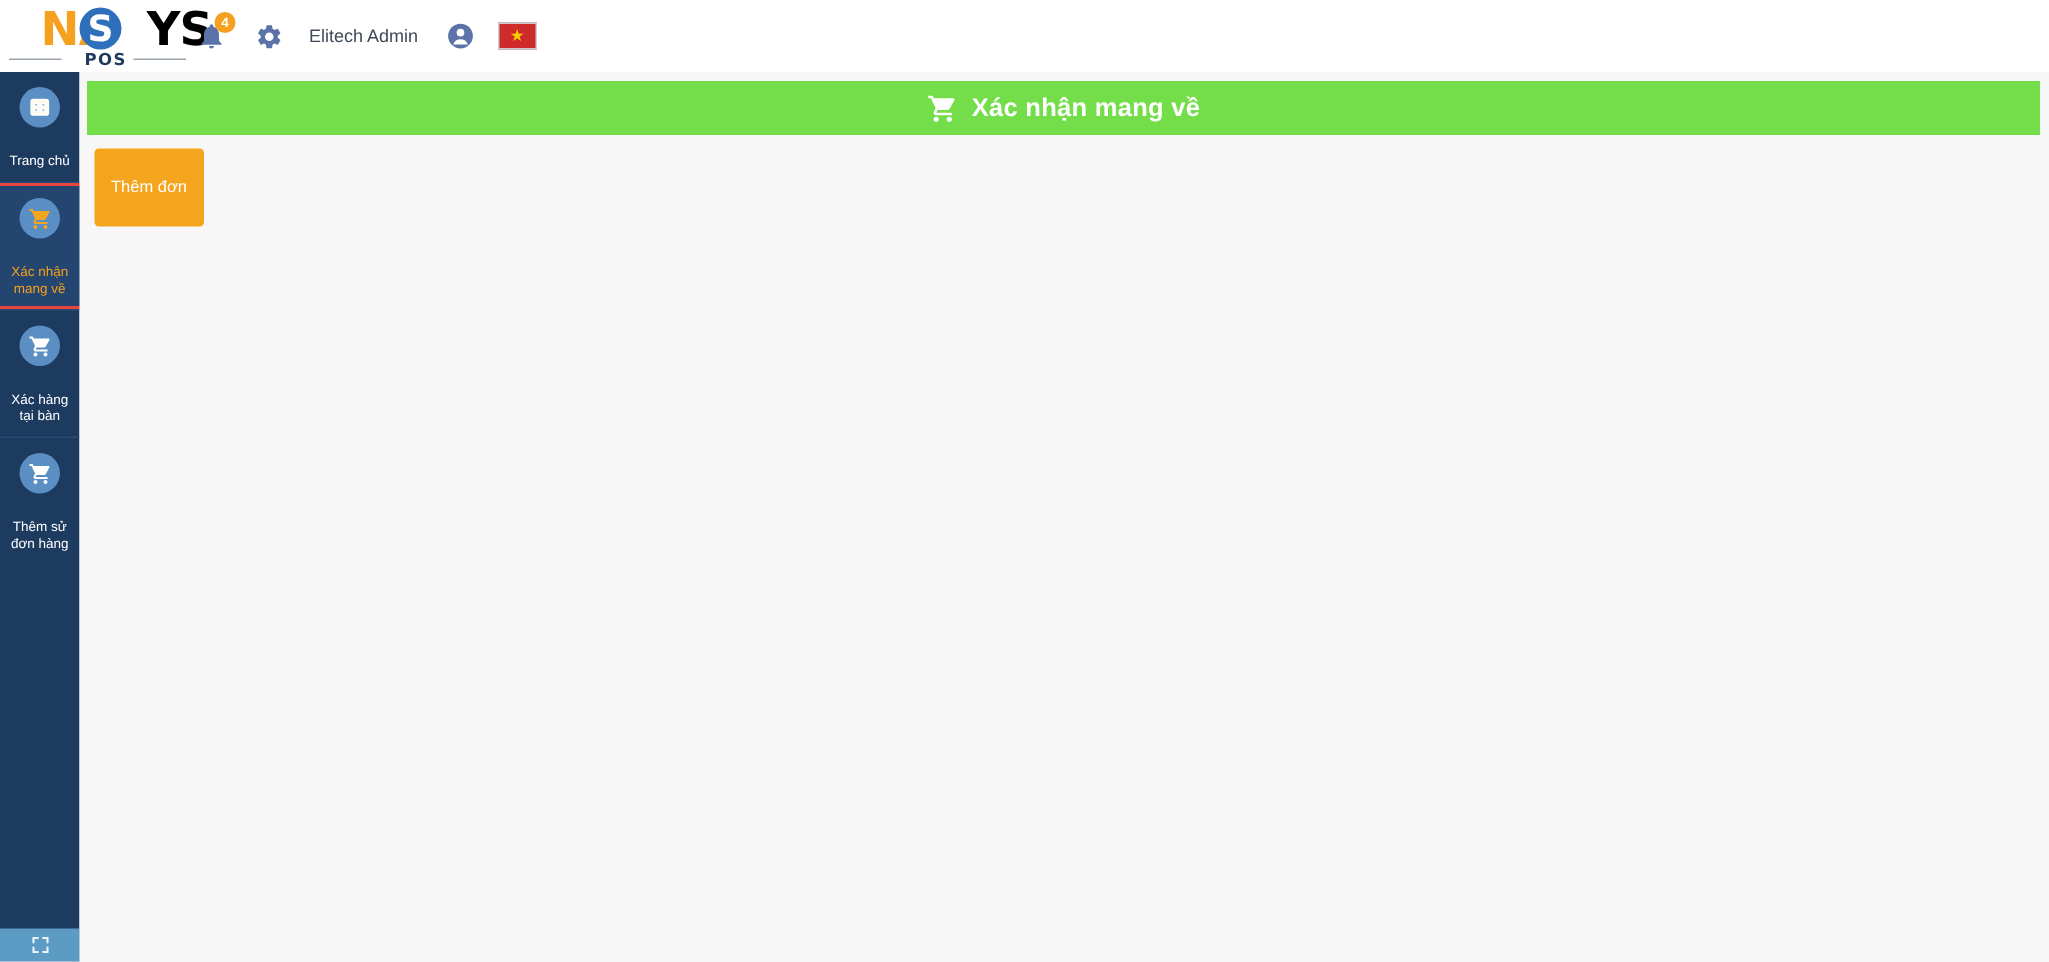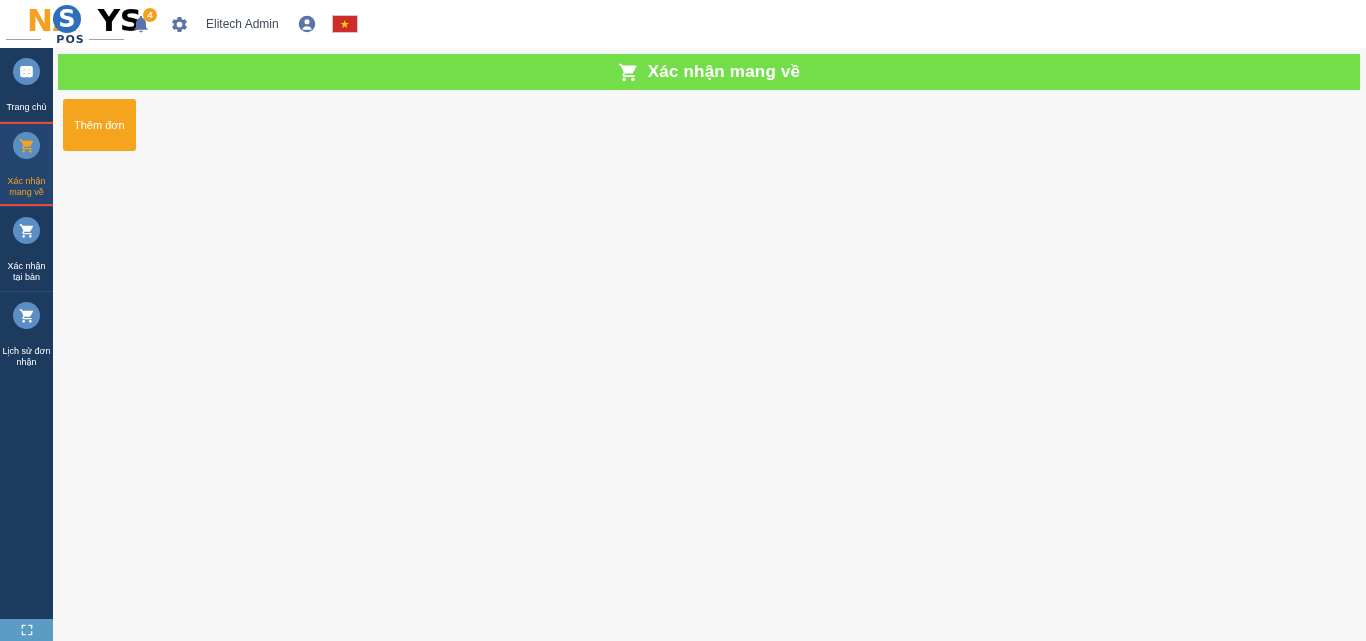--- a/index.html
+++ b/index.html
@@ -367,32 +367,32 @@
     </div>
 
     <div class="side-divider"></div>
 
     <div class="side-item">
       <span class="side-ico">
         <svg width="16" height="16" viewBox="0 0 24 24" fill="#ffffff">
           <path d="M7 18c-1.1 0-2 .9-2 2s.9 2 2 2 2-.9 2-2-.9-2-2-2zM1 2v2h2l3.6 7.59-1.35 2.44C4.52 15.37 5.48 17 7 17h12v-2H7.42a.25.25 0 0 1-.22-.37L8.1 13h7.45c.75 0 1.41-.41 1.75-1.03l3.58-6.49A1 1 0 0 0 20 4H5.21l-.94-2H1zm16 16c-1.1 0-2 .9-2 2s.9 2 2 2 2-.9 2-2-.9-2-2-2z"></path>
         </svg>
       </span>
-      <span class="side-label">Xác nhận tại bàn</span>
+      <span class="side-label">Xác hàng tại bàn</span>
     </div>
 
     <div class="side-divider"></div>
 
     <div class="side-item">
       <span class="side-ico">
         <svg width="16" height="16" viewBox="0 0 24 24" fill="#ffffff">
           <path d="M7 18c-1.1 0-2 .9-2 2s.9 2 2 2 2-.9 2-2-.9-2-2-2zM1 2v2h2l3.6 7.59-1.35 2.44C4.52 15.37 5.48 17 7 17h12v-2H7.42a.25.25 0 0 1-.22-.37L8.1 13h7.45c.75 0 1.41-.41 1.75-1.03l3.58-6.49A1 1 0 0 0 20 4H5.21l-.94-2H1zm16 16c-1.1 0-2 .9-2 2s.9 2 2 2 2-.9 2-2-.9-2-2-2z"></path>
         </svg>
       </span>
-      <span class="side-label">Lịch sử đơn nhận</span>
+      <span class="side-label">Thêm sử đơn hàng</span>
     </div>
 
     <div class="sidebar-foot">
       <svg width="14" height="14" viewBox="0 0 24 24" fill="none" stroke="#eaf4fa" stroke-width="2.4" stroke-linecap="round">
         <path d="M4 9V4h5M20 9V4h-5M4 15v5h5M20 15v5h-5"></path>
       </svg>
     </div>
 
   </div>
 

